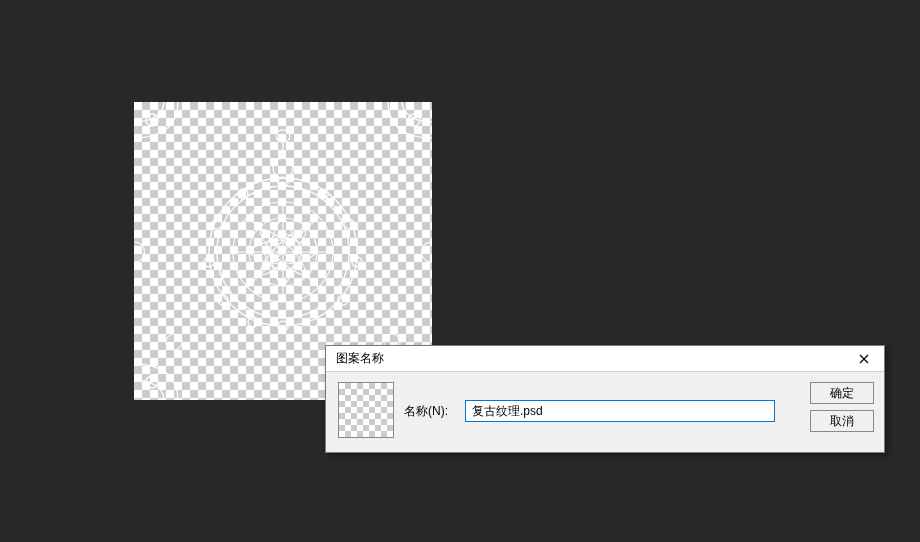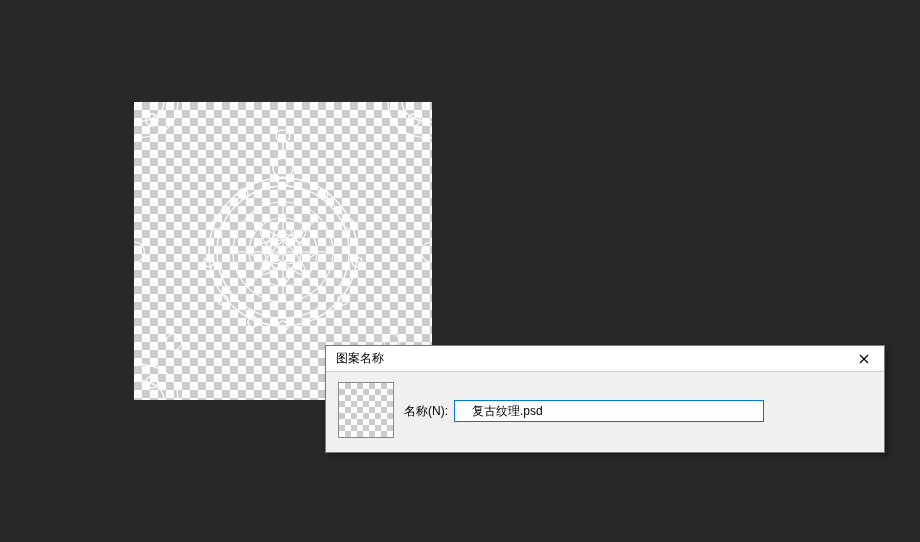--- a/index.html
+++ b/index.html
@@ -81,29 +81,29 @@
         linear-gradient(-45deg, #ccc 25%, transparent 25%),
         linear-gradient(45deg, transparent 75%, #ccc 75%),
         linear-gradient(-45deg, transparent 75%, #ccc 75%);
       background-size: 12px 12px;
       background-position: 0 0, 0 6px, 6px -6px, -6px 0;
       flex-shrink: 0;
     }
     .name-row {
       display: flex;
       align-items: center;
-      gap: 6px;
+      gap: 17px;
       margin-top: 18px;
     }
     .name-label { font-size: 12px; color: #000; white-space: nowrap; }
     .name-input {
       width: 310px;
       height: 22px;
       border: 1px solid #0078d7;
-      padding: 2px 17px;
+      padding: 2px 6px;
       font-size: 12px;
       font-family: inherit;
       outline: none;
       background: #fff;
     }
     .button-col {
       position: absolute;
       right: 10px;
       top: 36px;
       display: flex;
@@ -200,13 +200,17 @@
       </svg>
     </div>
   </div>
   <div class="dialog-body">
     <div class="pattern-preview"></div>
     <div class="name-row">
       <span class="name-label">名称(N):</span>
       <input type="text" class="name-input" value="复古纹理.psd" style="">
     </div>
   </div>
+  <div class="button-col">
+    <button class="dlg-btn">确定</button>
+    <button class="dlg-btn">取消</button>
+  </div>
 </div>
 
 </body></html>

